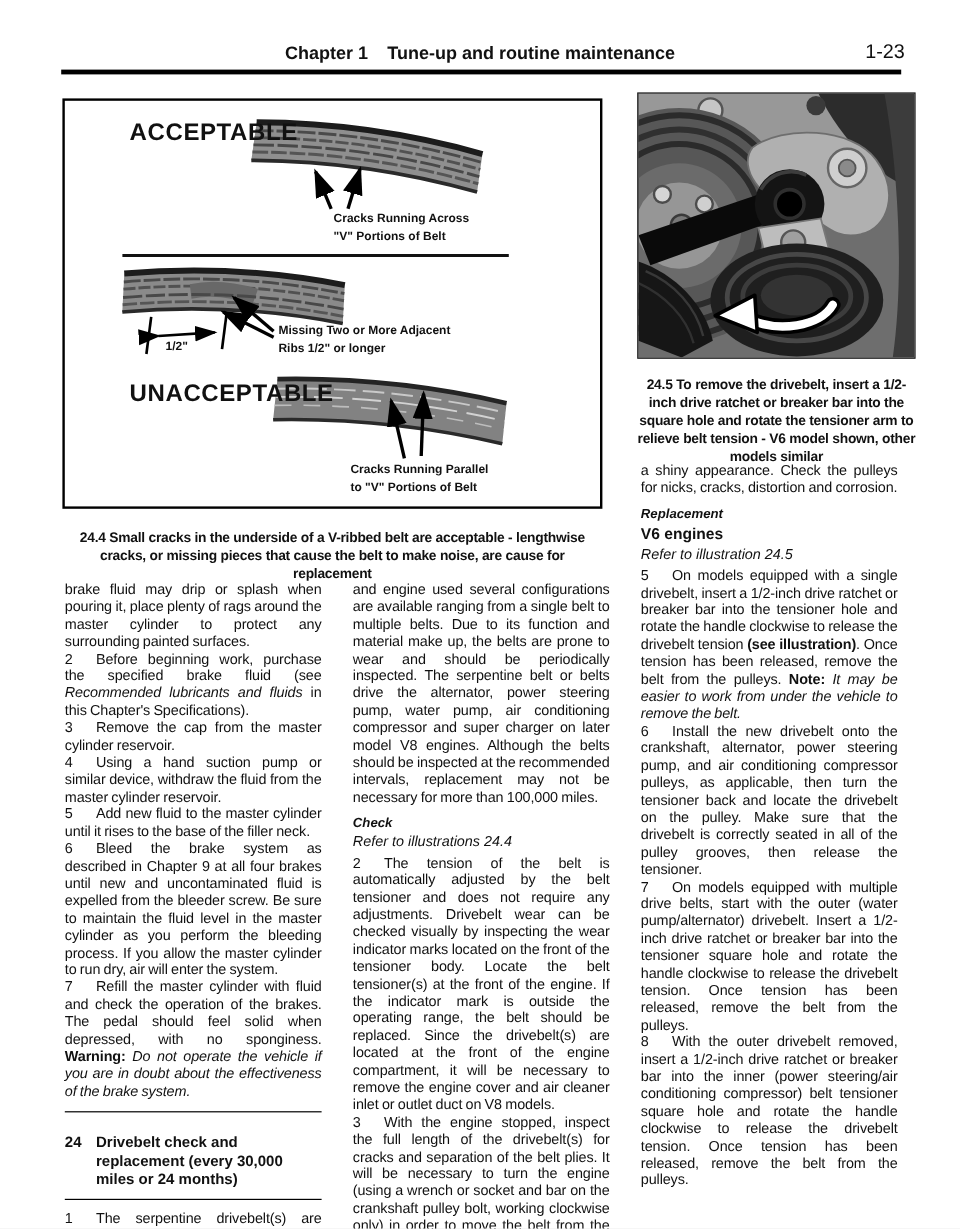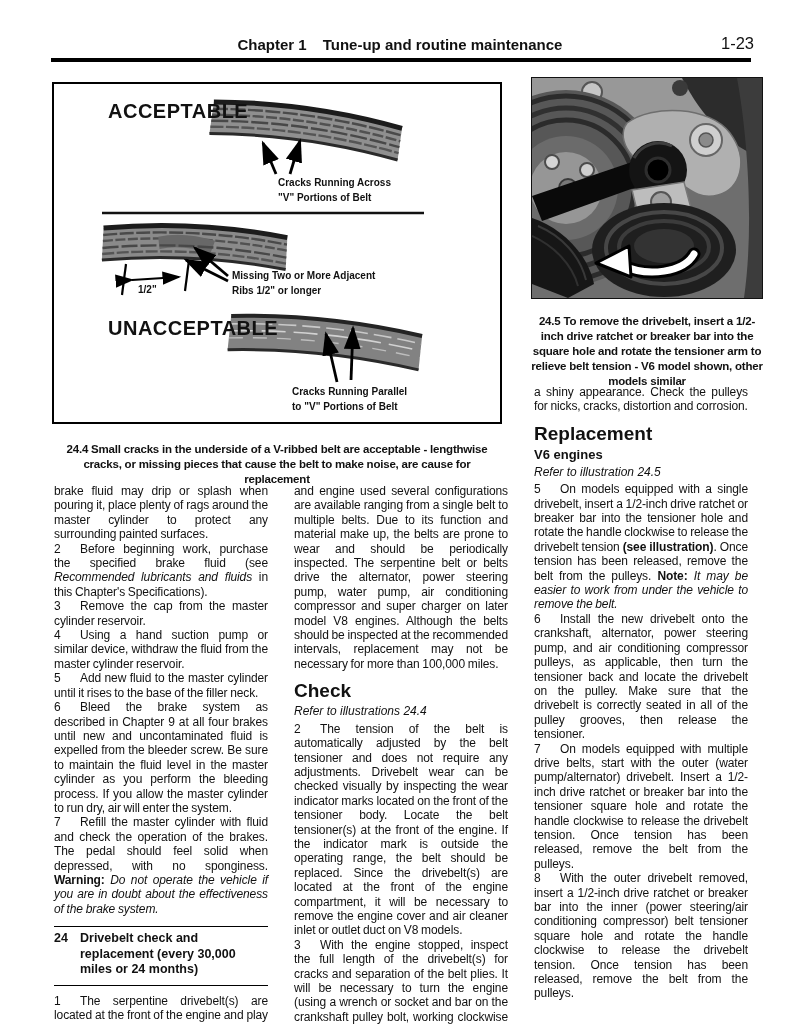--- a/index.html
+++ b/index.html
@@ -25,24 +25,24 @@
          overflow:hidden;background:#5c5c5c;}
   
   .col{position:absolute;width:214px;}
   #col1{left:54px;top:484px;}
   #col2{left:294px;top:484px;}
   #col3{left:534px;top:385px;}
   .body{margin:0;font-size:12px;line-height:14.4px;text-align:justify;
         letter-spacing:-0.1px;word-spacing:-0.5px;}
   .pnum{display:inline-block;width:26px;}
   .i{font-style:italic;} .b{font-weight:bold;}
-  .h-major{margin:9px 0 2px;font-weight:bold;font-size:19px;}
+  .h-major{margin:9px 0 2px;font-weight:bold;font-style:italic;font-size:11px;}
   .h-sub{margin:1px 0 3px;font-weight:bold;font-size:13px;}
   .refer{margin:0 0 3px;font-style:italic;font-size:12px;line-height:14.4px;}
-  .section-head{display:flex;margin:10px 0 8px;padding:4px 0 7px;
+  .section-head{display:flex;margin:10px 0 8px;padding:18px 0 7px;
                 border-top:1.5px solid #000;border-bottom:1.5px solid #000;
                 font-weight:bold;font-size:12.5px;line-height:15.5px;}
   .sec-num{flex:0 0 26px;}
   .sec-text{flex:1;}
 </style>
 </head>
 <body>
 
 <div class="page">
 

